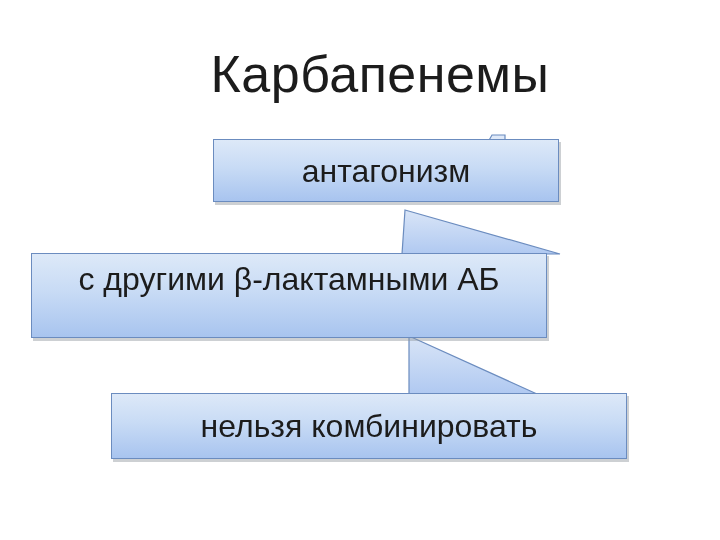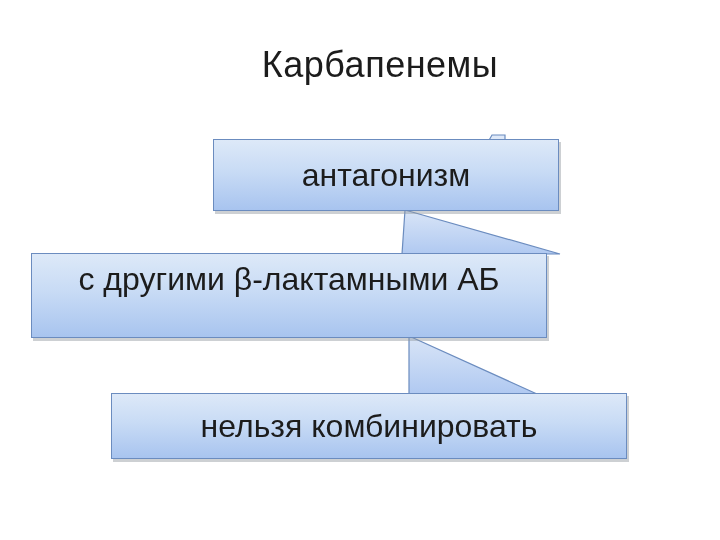--- a/index.html
+++ b/index.html
@@ -15,21 +15,21 @@
     background: #ffffff;
     overflow: hidden;
   }
   .slide-title {
     position: absolute;
     left: 40px;
     top: 44px;
     width: 680px;
     margin: 0;
     text-align: center;
-    font-size: 36px;
+    font-size: 52px;
     font-weight: 400;
     color: #1c1c1c;
     letter-spacing: 0.5px;
   }
   .connector-layer {
     position: absolute;
     left: 0;
     top: 0;
     width: 720px;
     height: 540px;
@@ -46,21 +46,21 @@
     justify-content: center;
     color: #1c1c1c;
     font-size: 32px;
     line-height: 38px;
     text-align: center;
   }
   .box-antagonism {
     left: 213px;
     top: 139px;
     width: 346px;
-    height: 72px;
+    height: 63px;
     align-items: center;
   }
   .box-beta-lactams {
     left: 31px;
     top: 253px;
     width: 516px;
     height: 85px;
     align-items: flex-start;
     padding-top: 6px;
   }

